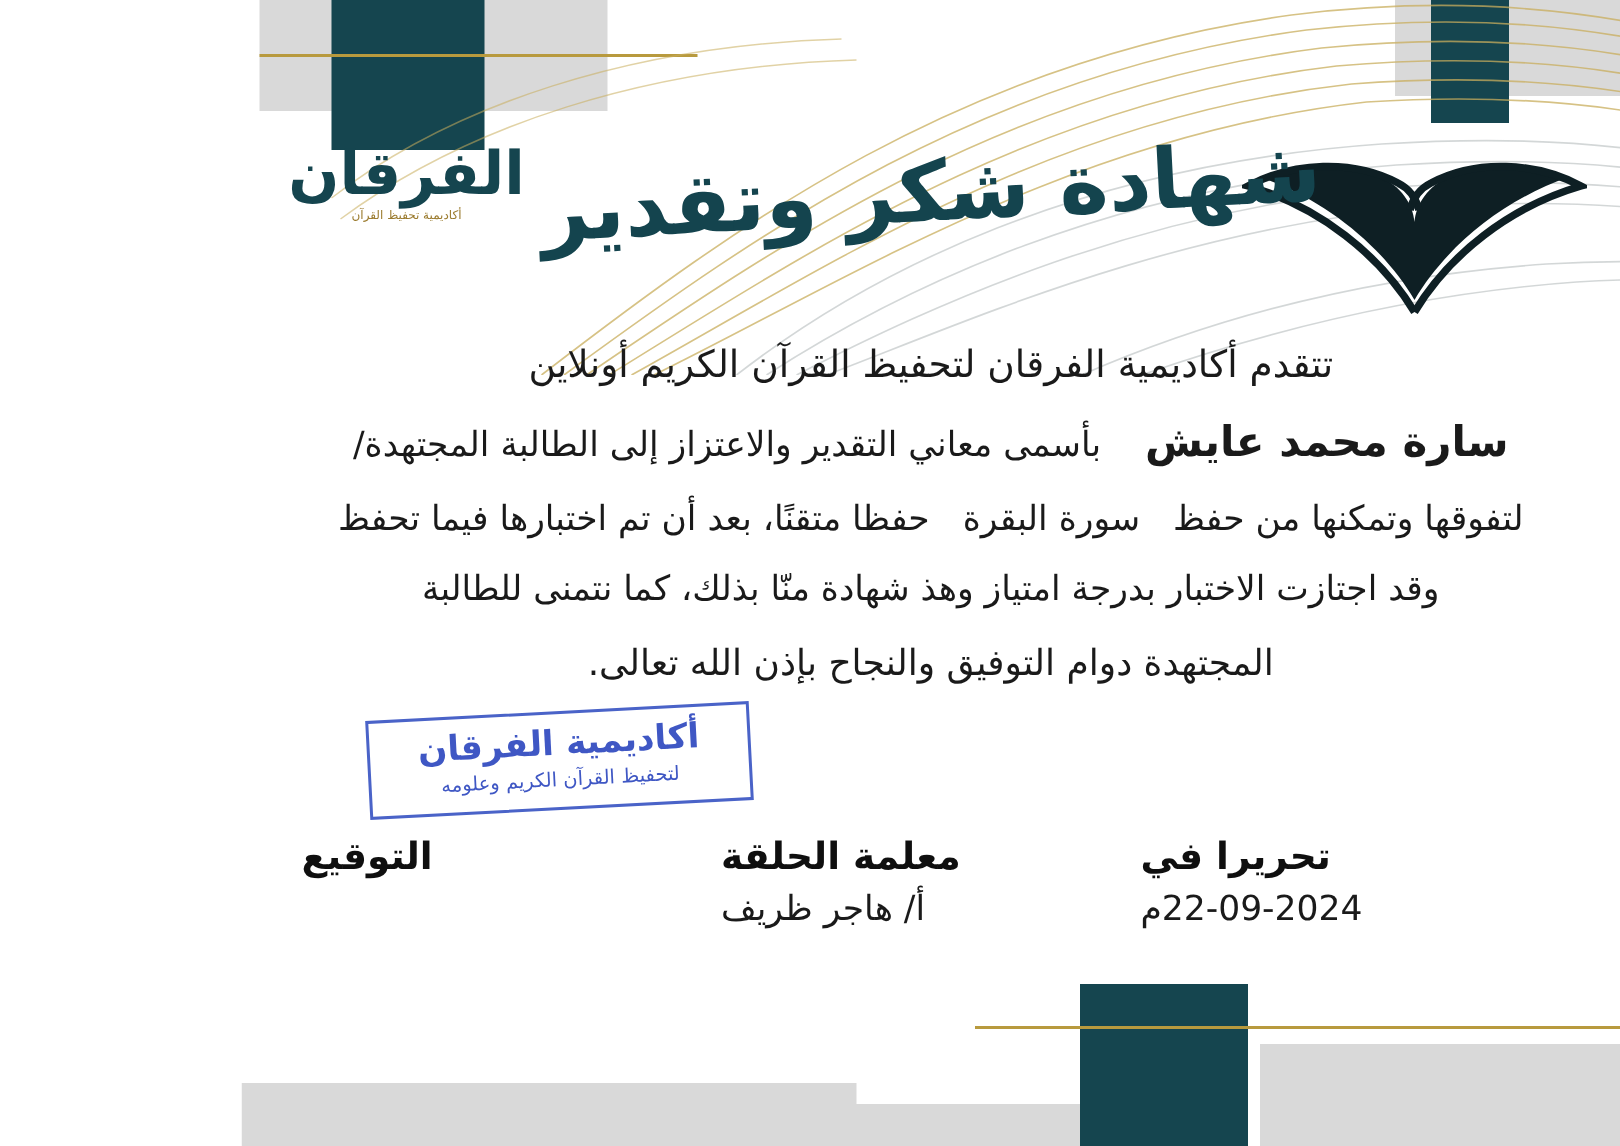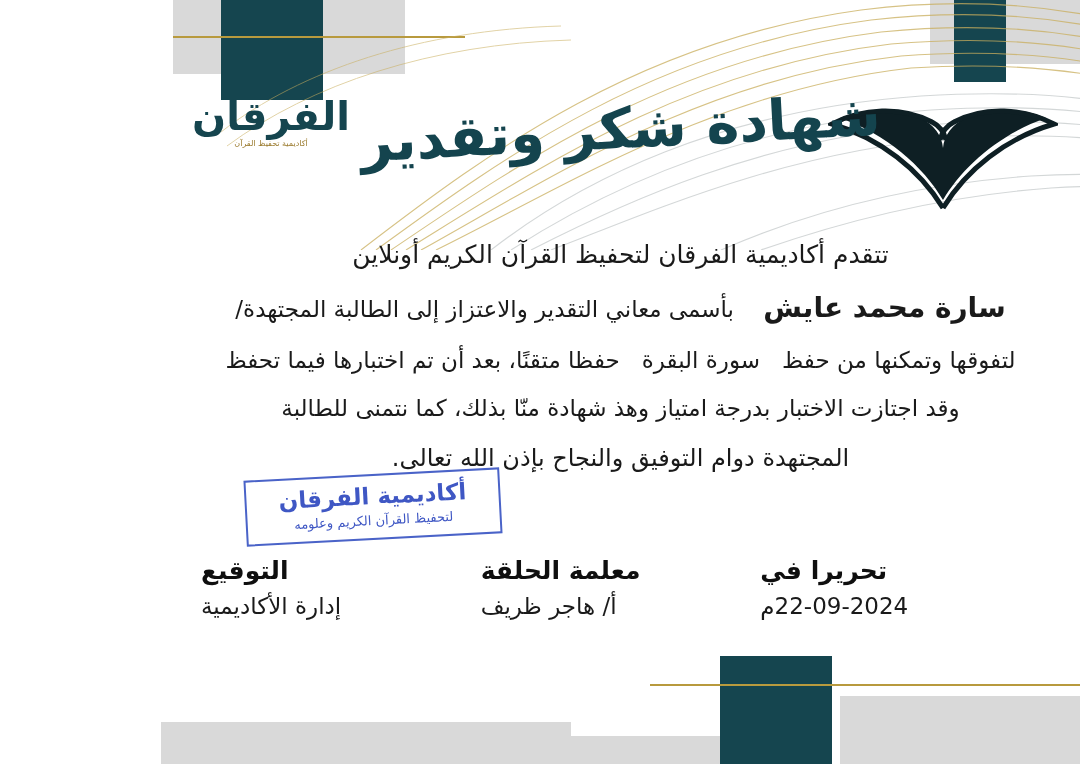--- a/index.html
+++ b/index.html
@@ -108,21 +108,21 @@
   
   .body-text {
     position: absolute;
     left: 56px;
     right: 56px;
     top: 222px;
     text-align: center;
     color: #1a1a1a;
   }
   .line {
-    margin: 15px 0 14px 0;
+    margin: 3px 0 14px 0;
     font-size: 24px;
     line-height: 1.45;
   }
   .line-1 { font-size: 25px; }
   .line-2 { font-size: 23px; }
   .student-name {
     font-size: 28px;
     font-weight: 700;
     letter-spacing: 1px;
     text-align: center;
@@ -272,17 +272,16 @@
     <div class="sign-col">
       <div class="sign-label">تحريرا في</div>
       <div class="sign-value">22-09-2024م</div>
     </div>
     <div class="sign-col">
       <div class="sign-label">معلمة الحلقة</div>
       <div class="sign-value">أ/ هاجر ظريف</div>
     </div>
     <div class="sign-col">
       <div class="sign-label">التوقيع</div>
-      <div class="sign-value">إدارة الأكاديمية</div>
     </div>
   </div>
 
 </div>
 
 </body></html>

